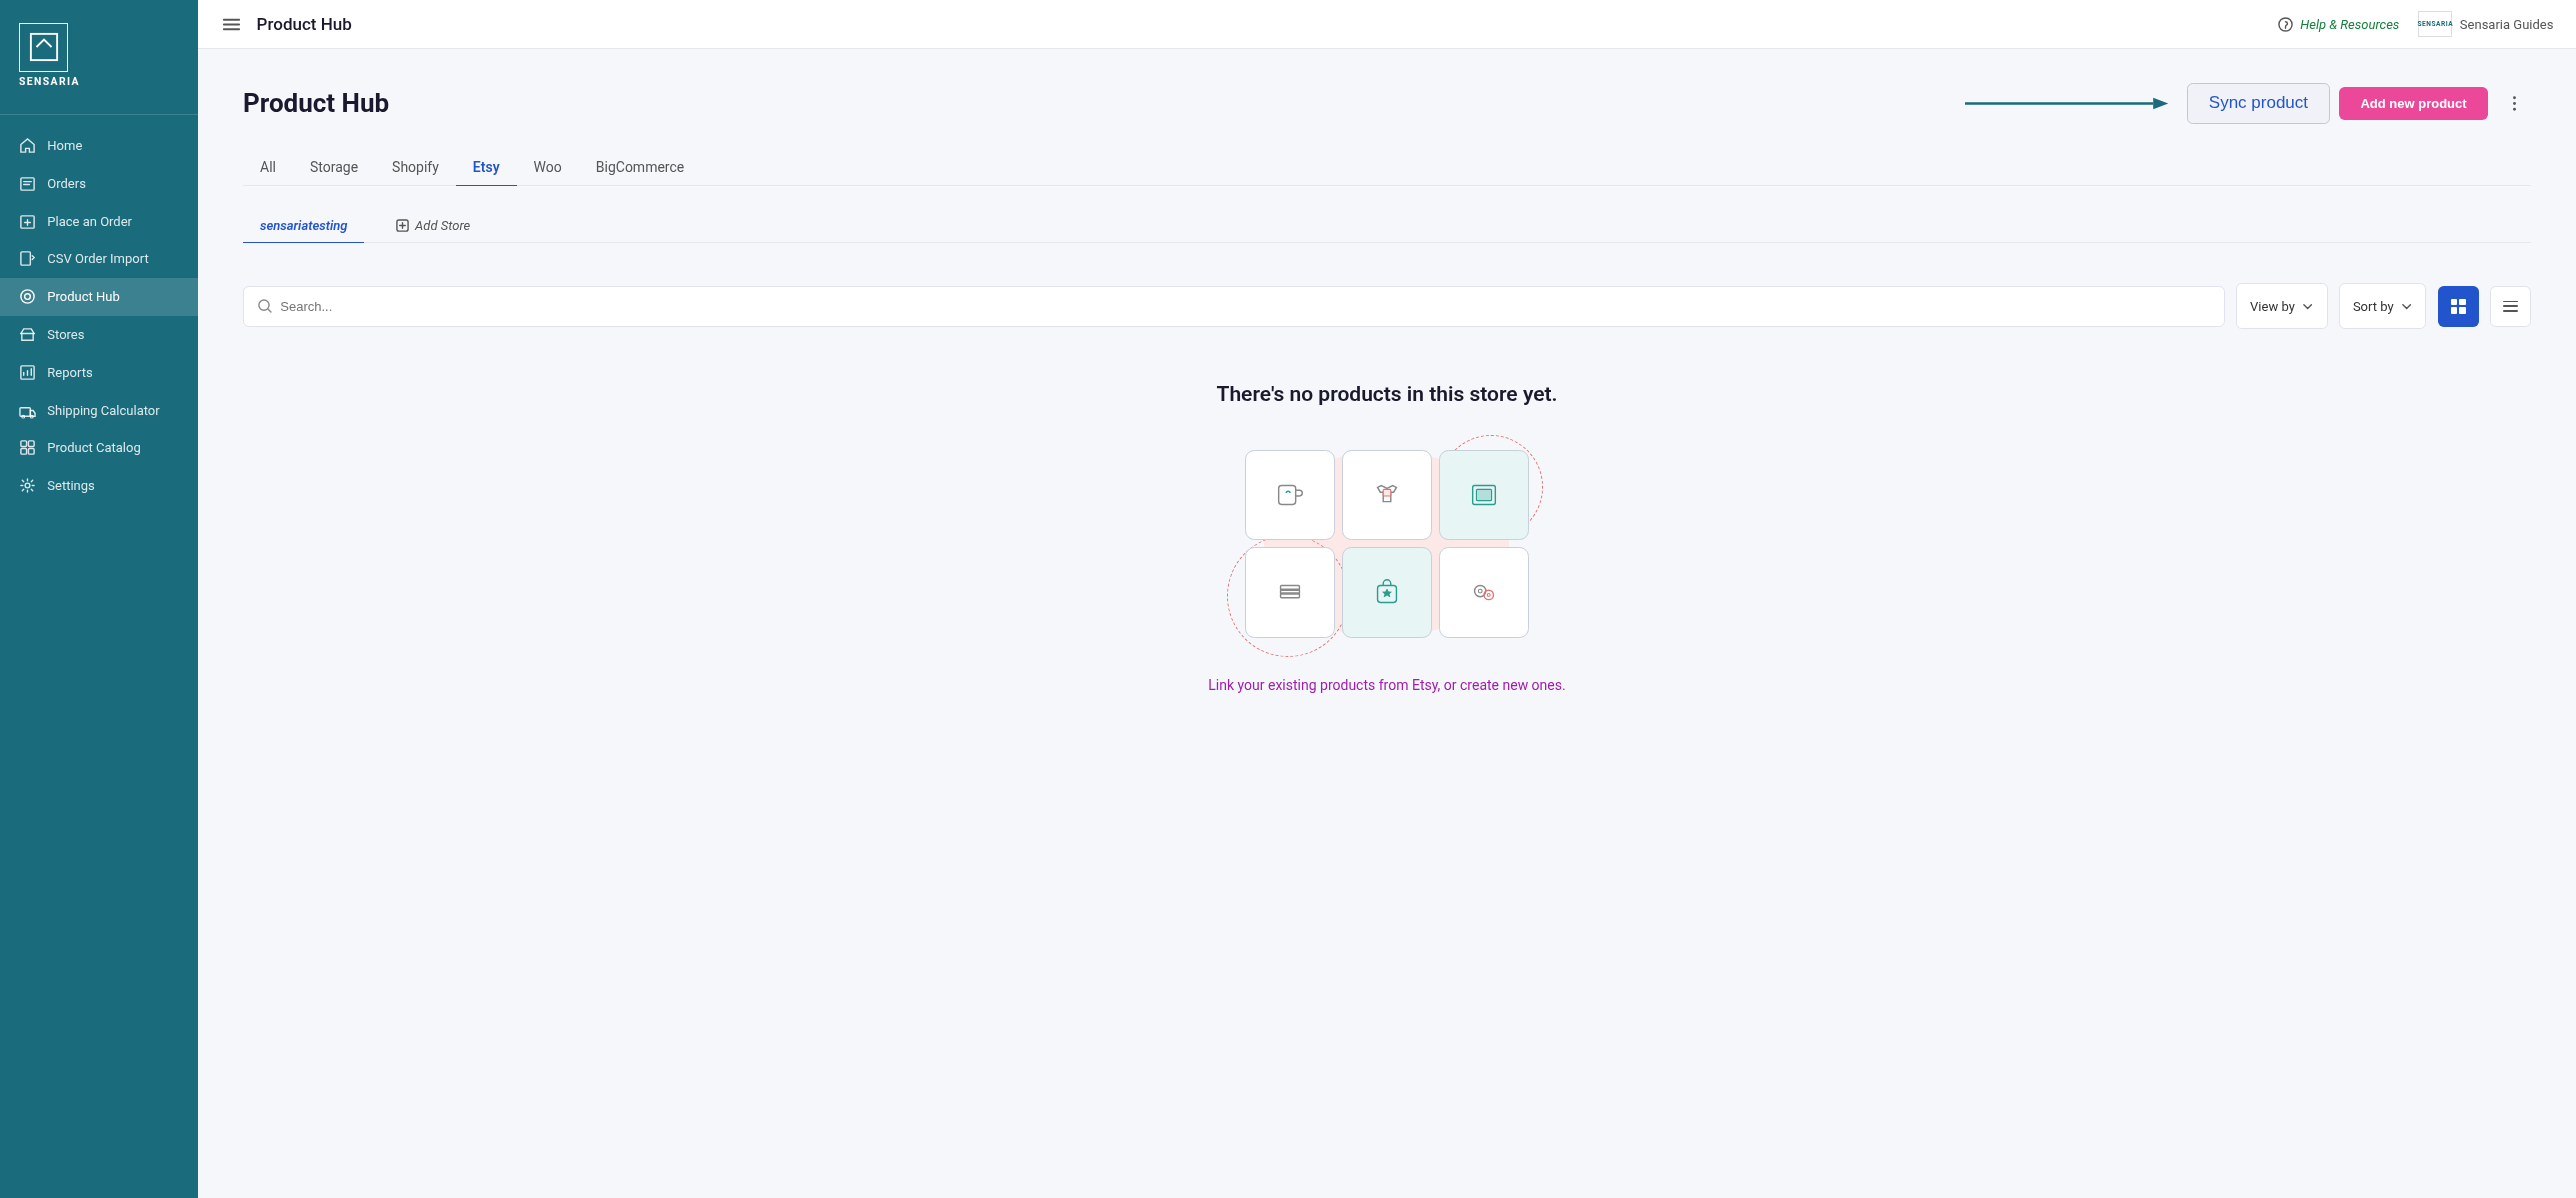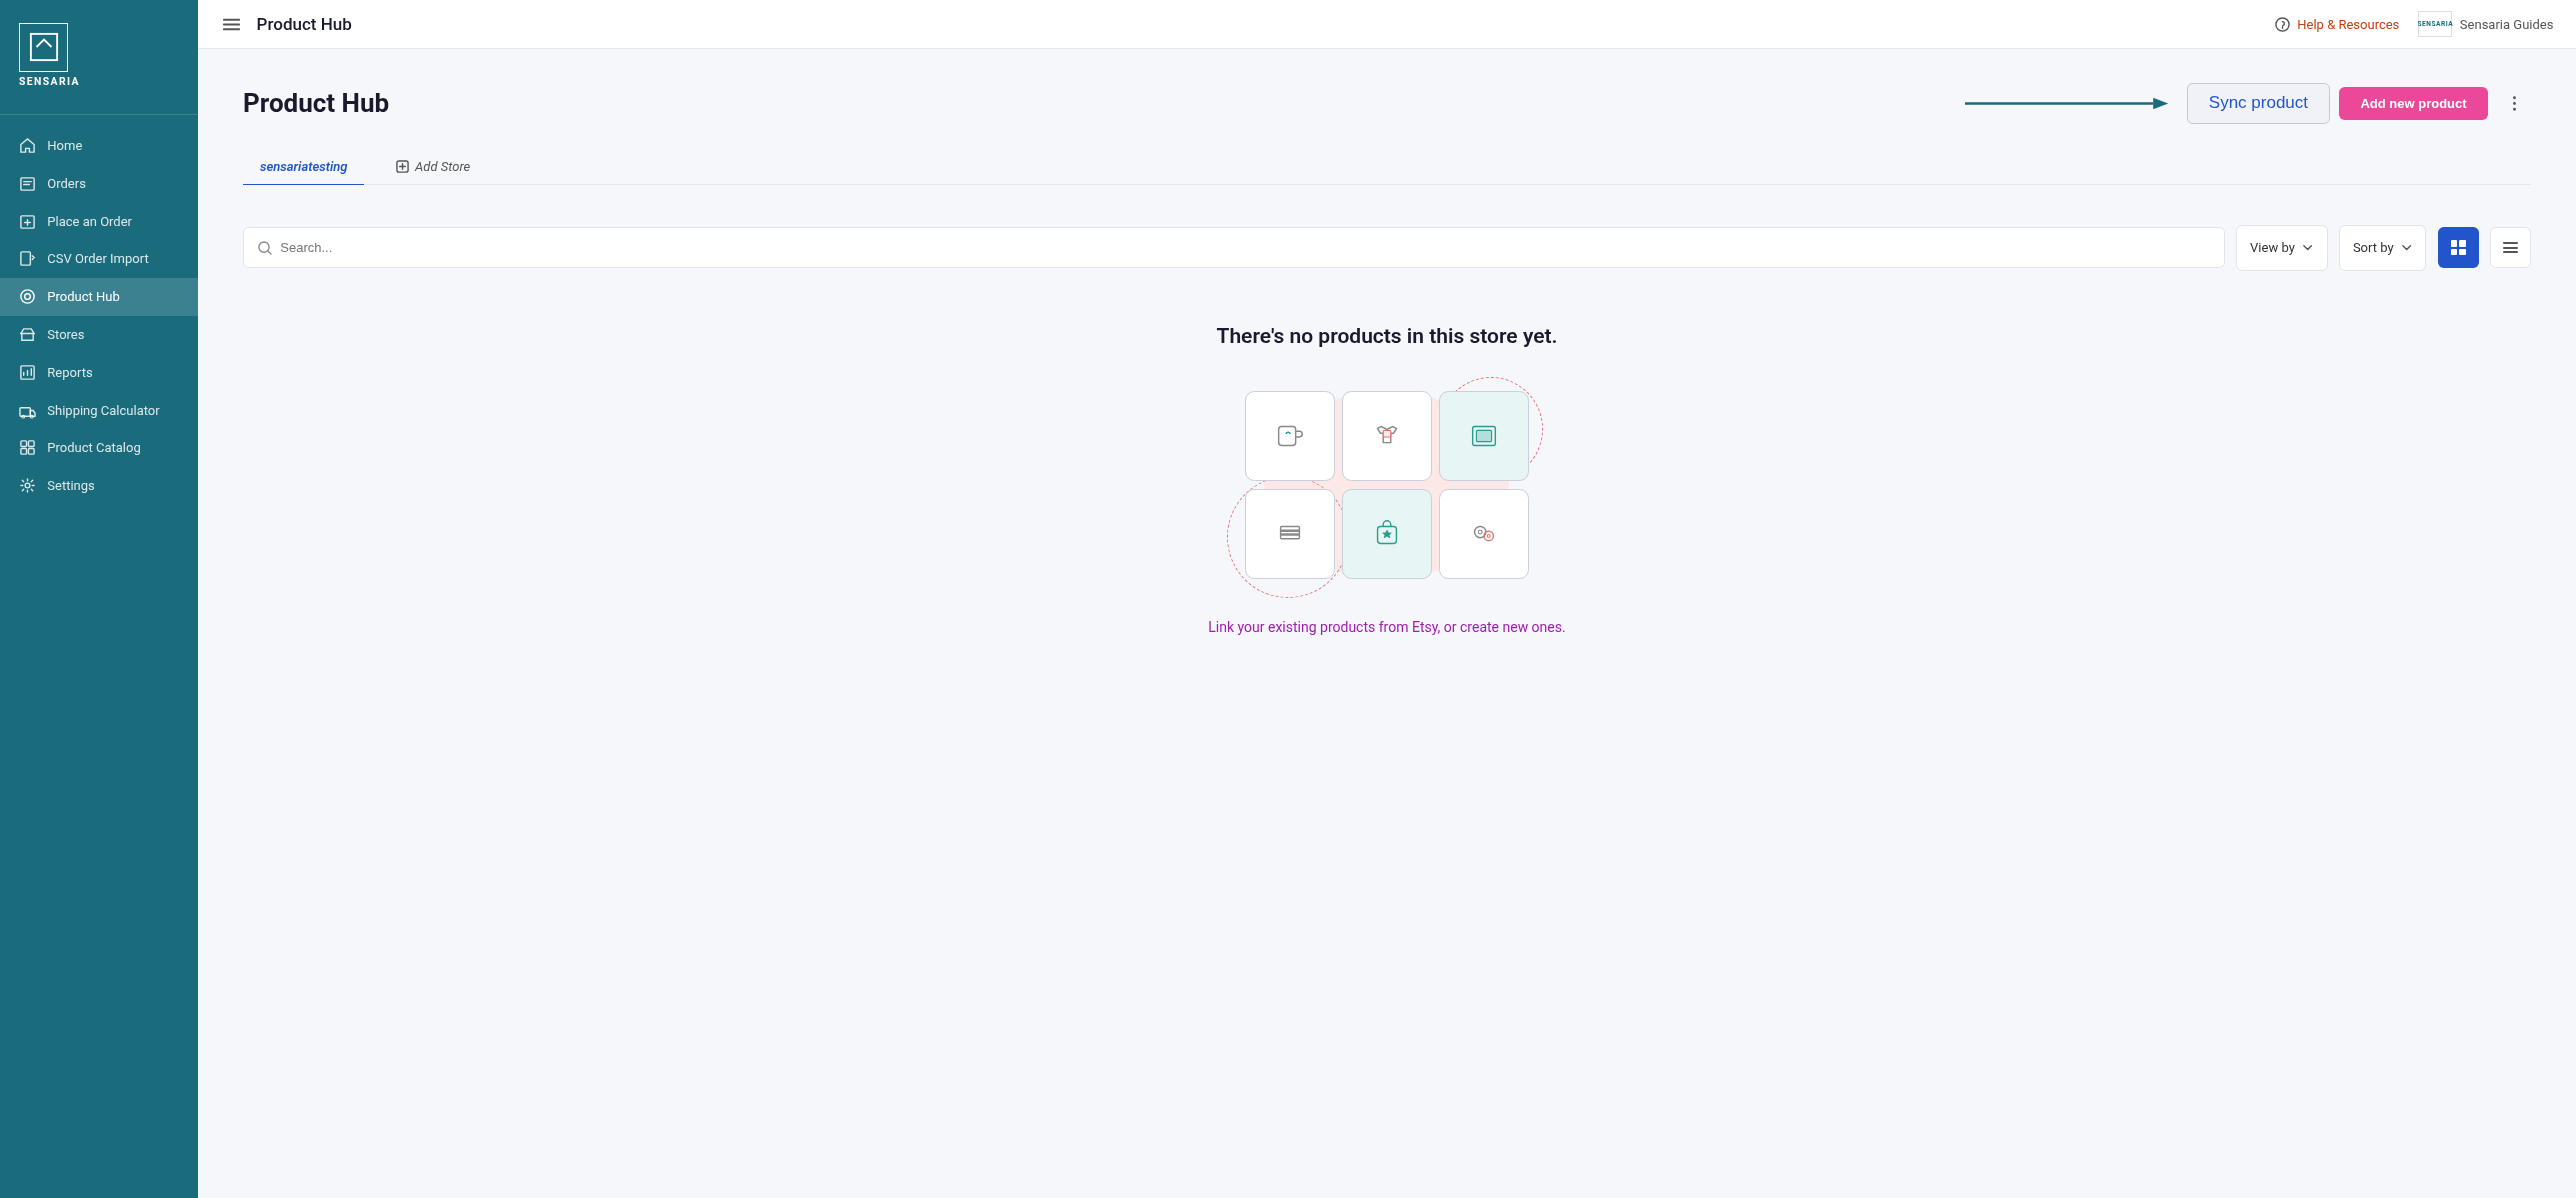--- a/index.html
+++ b/index.html
@@ -79,23 +79,24 @@
     }
     .topbar-right {
       display: flex;
       align-items: center;
       gap: 19px;
     }
     .help-link {
       display: flex;
       align-items: center;
       gap: 7px;
-      color: #c2410c;
-      font-size: 13px;
-      cursor: pointer;
+      color: #15803d;
+      font-size: 13px;
+      cursor: pointer;
+      font-style: italic;
     }
     .sensaria-guides {
       display: flex;
       align-items: center;
       gap: 7.5px;
       color: #555;
       font-size: 13px;
       cursor: pointer;
     }
     .sensaria-logo-small {
@@ -551,20 +552,28 @@
         <div class="btn-more">
           <svg width="21" height="21" viewBox="0 0 22 22" fill="none">
               <circle cx="11" cy="5" r="1.5" fill="#555"></circle>
               <circle cx="11" cy="11" r="1.5" fill="#555"></circle>
               <circle cx="11" cy="17" r="1.5" fill="#555"></circle>
             </svg>
         </div>
       </div>
     </div>
 
+    <div class="platform-tabs">
+      <div class="platform-tab">All</div>
+      <div class="platform-tab">Storage</div>
+      <div class="platform-tab">Shopify</div>
+      <div class="platform-tab active">Etsy</div>
+      <div class="platform-tab">Woo</div>
+      <div class="platform-tab">BigCommerce</div>
+    </div>
 
     <div class="store-tabs">
       <div class="store-tab">sensariatesting</div>
       <div class="add-store-tab">
         <svg width="13" height="13" viewBox="0 0 14 14" fill="none">
             <rect x="1" y="1" width="12" height="12" rx="2" stroke="#555" stroke-width="1.5"></rect>
             <path d="M7 4v6M4 7h6" stroke="#555" stroke-width="1.5" stroke-linecap="round"></path>
           </svg>
         <span>Add Store</span>
       </div>

